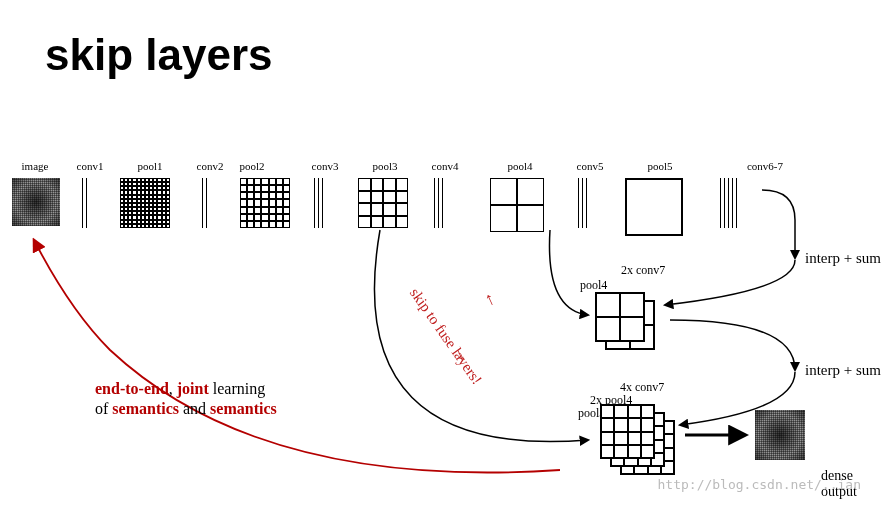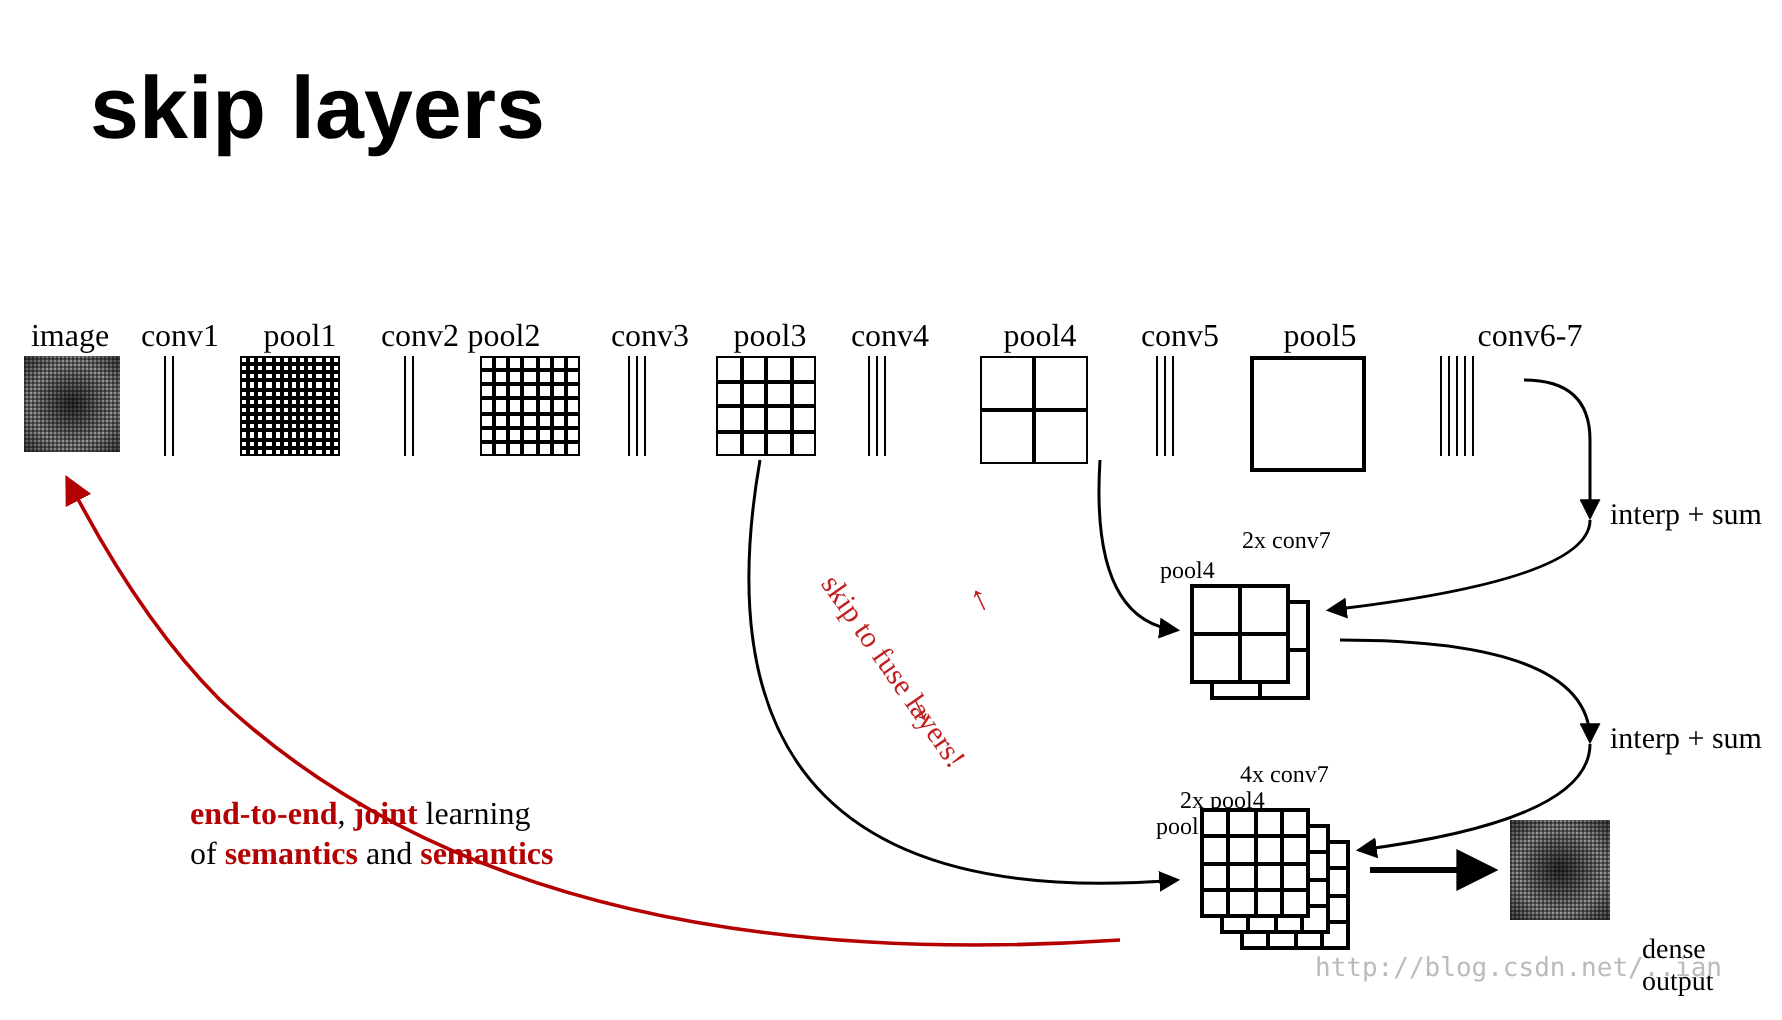--- a/index.html
+++ b/index.html
@@ -14,21 +14,21 @@
   .title {
     position: absolute;
     top: 30px;
     left: 45px;
     font-size: 44px;
     font-weight: 900;
     color: #000;
   }
   .layer-label {
     position: absolute;
-    font-size: 16px;
+    font-size: 11px;
     color: #000;
     font-family: Georgia, serif;
     text-align: center;
     transform: translateX(-50%);
   }
   .vbars {
     position: absolute;
     display: flex;
     gap: 3px;
   }
@@ -48,21 +48,20 @@
     background:
       repeating-linear-gradient(0deg, rgba(0,0,0,0.4) 0 1px, transparent 1px 2px),
       repeating-linear-gradient(90deg, rgba(0,0,0,0.4) 0 1px, transparent 1px 2px),
       radial-gradient(circle at 50% 50%, #333 0%, #999 60%, #444 100%);
   }
   .caption-red {
     position: absolute;
     color: #b40000;
     font-size: 16px;
     font-family: Georgia, serif;
-    margin-top: 19px;
   }
   .caption-red .black { color: #000; }
   .op-label {
     position: absolute;
     font-size: 15px;
     color: #000;
     font-family: Georgia, serif;
   }
   .small-label {
     position: absolute;

